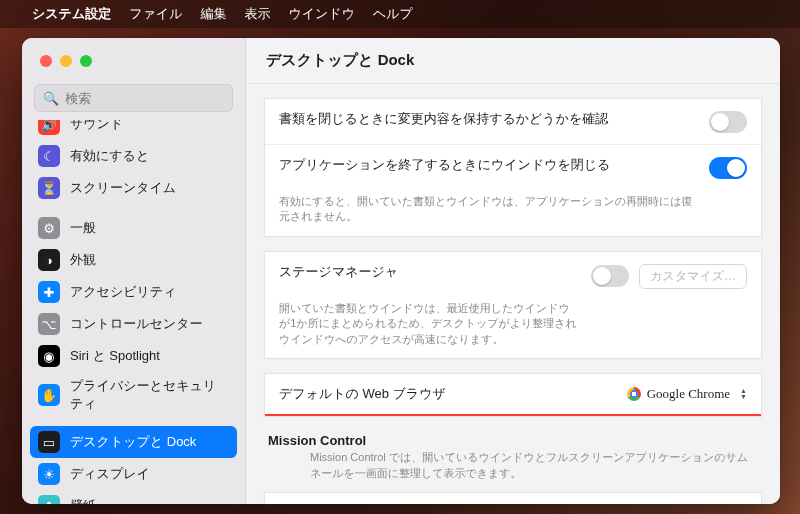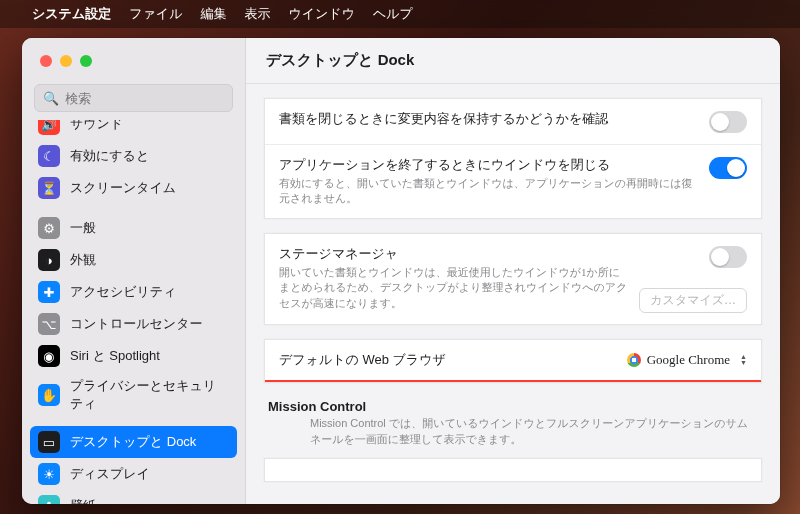--- a/index.html
+++ b/index.html
@@ -146,22 +146,22 @@
     display: flex;
     align-items: flex-start;
     justify-content: space-between;
     gap: 12px;
     padding: 11px 14px;
     border-bottom: 1px solid #ececee;
   }
   .row:last-child { border-bottom: none; }
   .row-main { flex: 1; }
   .row-title { font-size: 13px; color: #1d1d1f; }
-  .row-desc { font-size: 11px; color: #8a8a8e; margin-top: 2px; line-height: 1.4; font-family: Liberation Serif, serif; }
-  .row-controls { display: flex; align-items: flex-end; gap: 20px; padding-top: 1px; flex-direction: column; }
+  .row-desc { font-size: 11px; color: #8a8a8e; margin-top: 20px; line-height: 1.4; }
+  .row-controls { display: flex; align-items: center; gap: 10px; padding-top: 1px; }
 
   .toggle {
     width: 38px; height: 22px;
     border-radius: 11px;
     position: relative;
     background: #d9d9dc;
     flex-shrink: 0;
   }
   .toggle::after {
     content: "";

